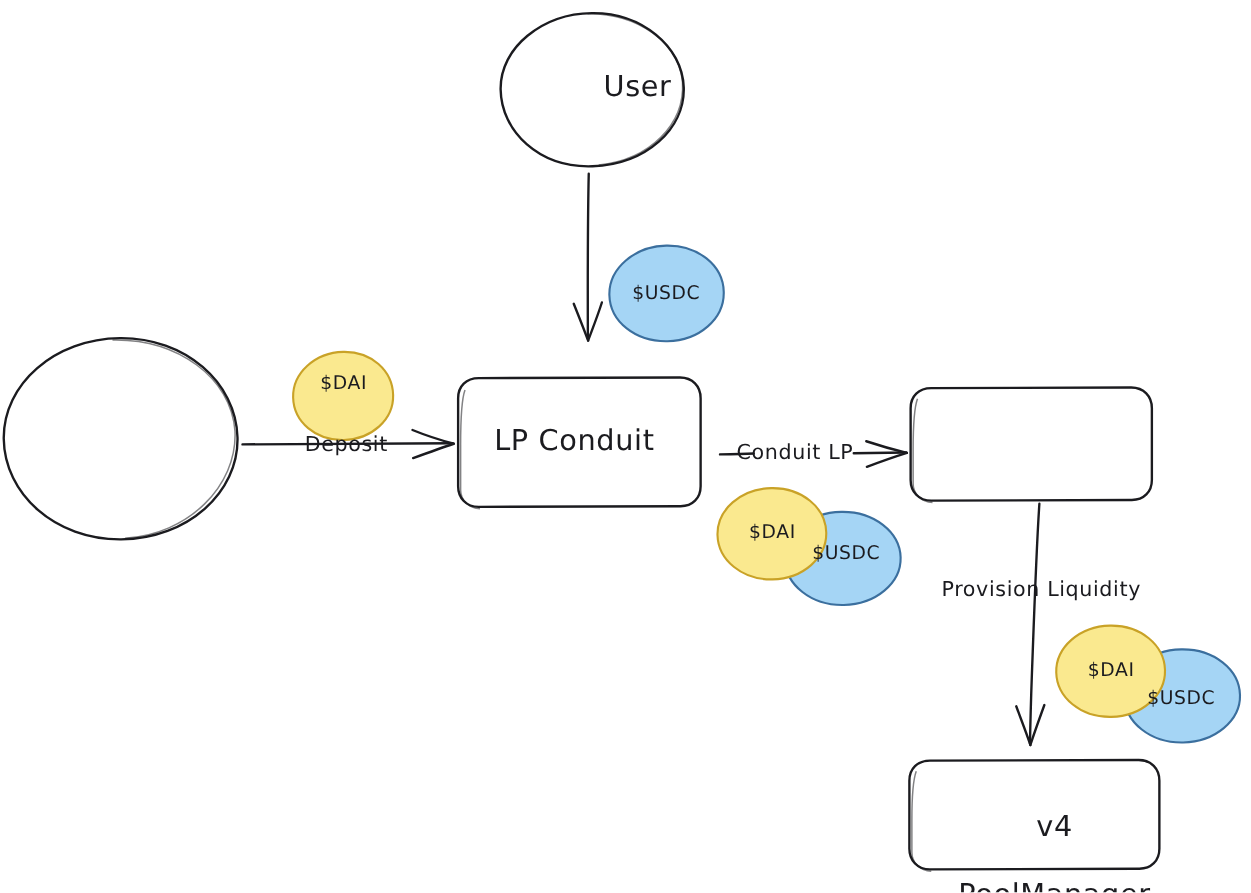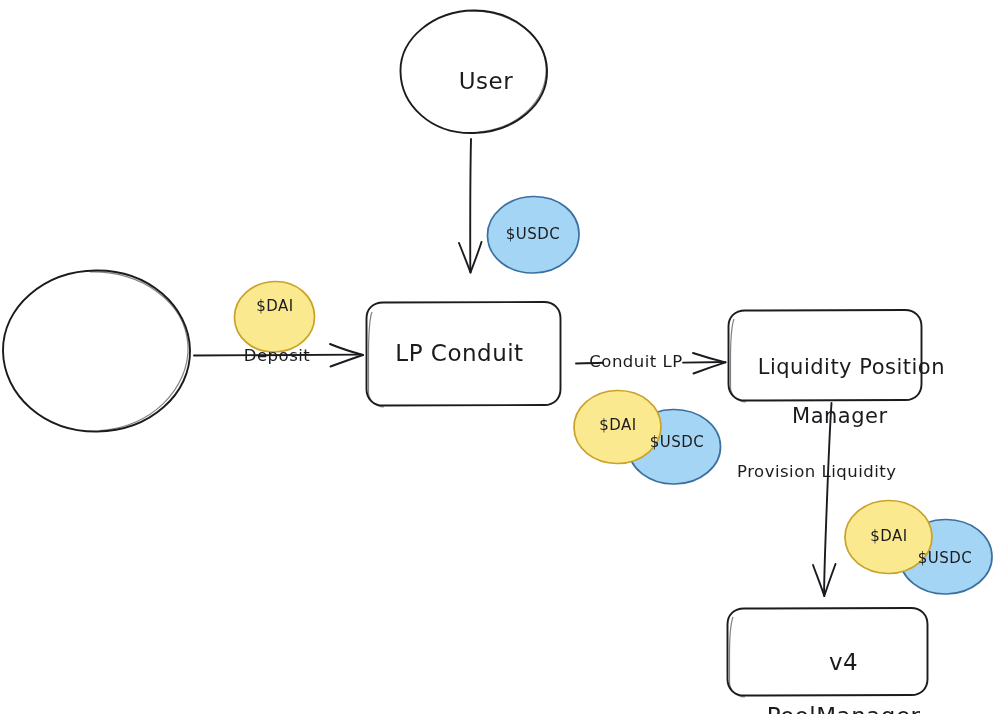--- a/index.html
+++ b/index.html
@@ -206,41 +206,37 @@
     </g>
     <g>
       <path class="dai" d="M888 500.5
         C 912.5 500 931.5 516 932 536
         C 932.5 556 913.5 573 889 573.5
         C 864.5 574 845.5 558 845 538
         C 844.5 518 863.5 501 888 500.5 Z"></path>
     </g>
   </svg>
 
-  <div class="lbl node-label big center-box" style="left:400px; top:66px; width:172px; height:32px;">User</div>
+  <div class="lbl node-label big center-box" style="left:400px; top:55px; width:172px; height:32px;padding-left:24px;">User</div>
 
 
   <div class="lbl node-label big center-box" style="left:363px; top:338px; width:193px; height:32px;">LP Conduit</div>
 
-  <div class="lbl node-label" style="left:729px; top:330px; width:193px;">
-    <span>Liquidity Position</span><br>
-    <span>Manager</span>
-  </div>
 
   <div class="lbl node-label big" style="left:728px; top:622px; width:200px;">
     <span>v4</span><br>
     <span>PoolManager</span>
   </div>
 
 
   <div class="lbl edge-label" style="left:234px; top:346px; width:86px; text-align:center;">Deposit</div>
 
   <div class="lbl edge-label" style="left:584px; top:352px; width:104px; text-align:center;">Conduit LP</div>
 
-  <div class="lbl edge-label" style="left:737px; top:462px; width:192px; text-align:left;">Provision Liquidity</div>
+  <div class="lbl edge-label" style="left:737px; top:462px; width:192px; text-align:center;">Provision Liquidity</div>
 
   <div class="lbl token-label usdc center-box" style="left:492px; top:225px; width:82px; height:20px;">$USDC</div>
 
   <div class="lbl token-label center-box" style="left:235px; top:297px; width:80px; height:20px;">$DAI</div>
 
   <div class="lbl token-label center-box" style="left:578px; top:416px; width:80px; height:20px;">$DAI</div>
 
   <div class="lbl token-label usdc center-box" style="left:636px; top:433px; width:82px; height:20px;">$USDC</div>
 
   <div class="lbl token-label center-box" style="left:849px; top:527px; width:80px; height:20px;">$DAI</div>

